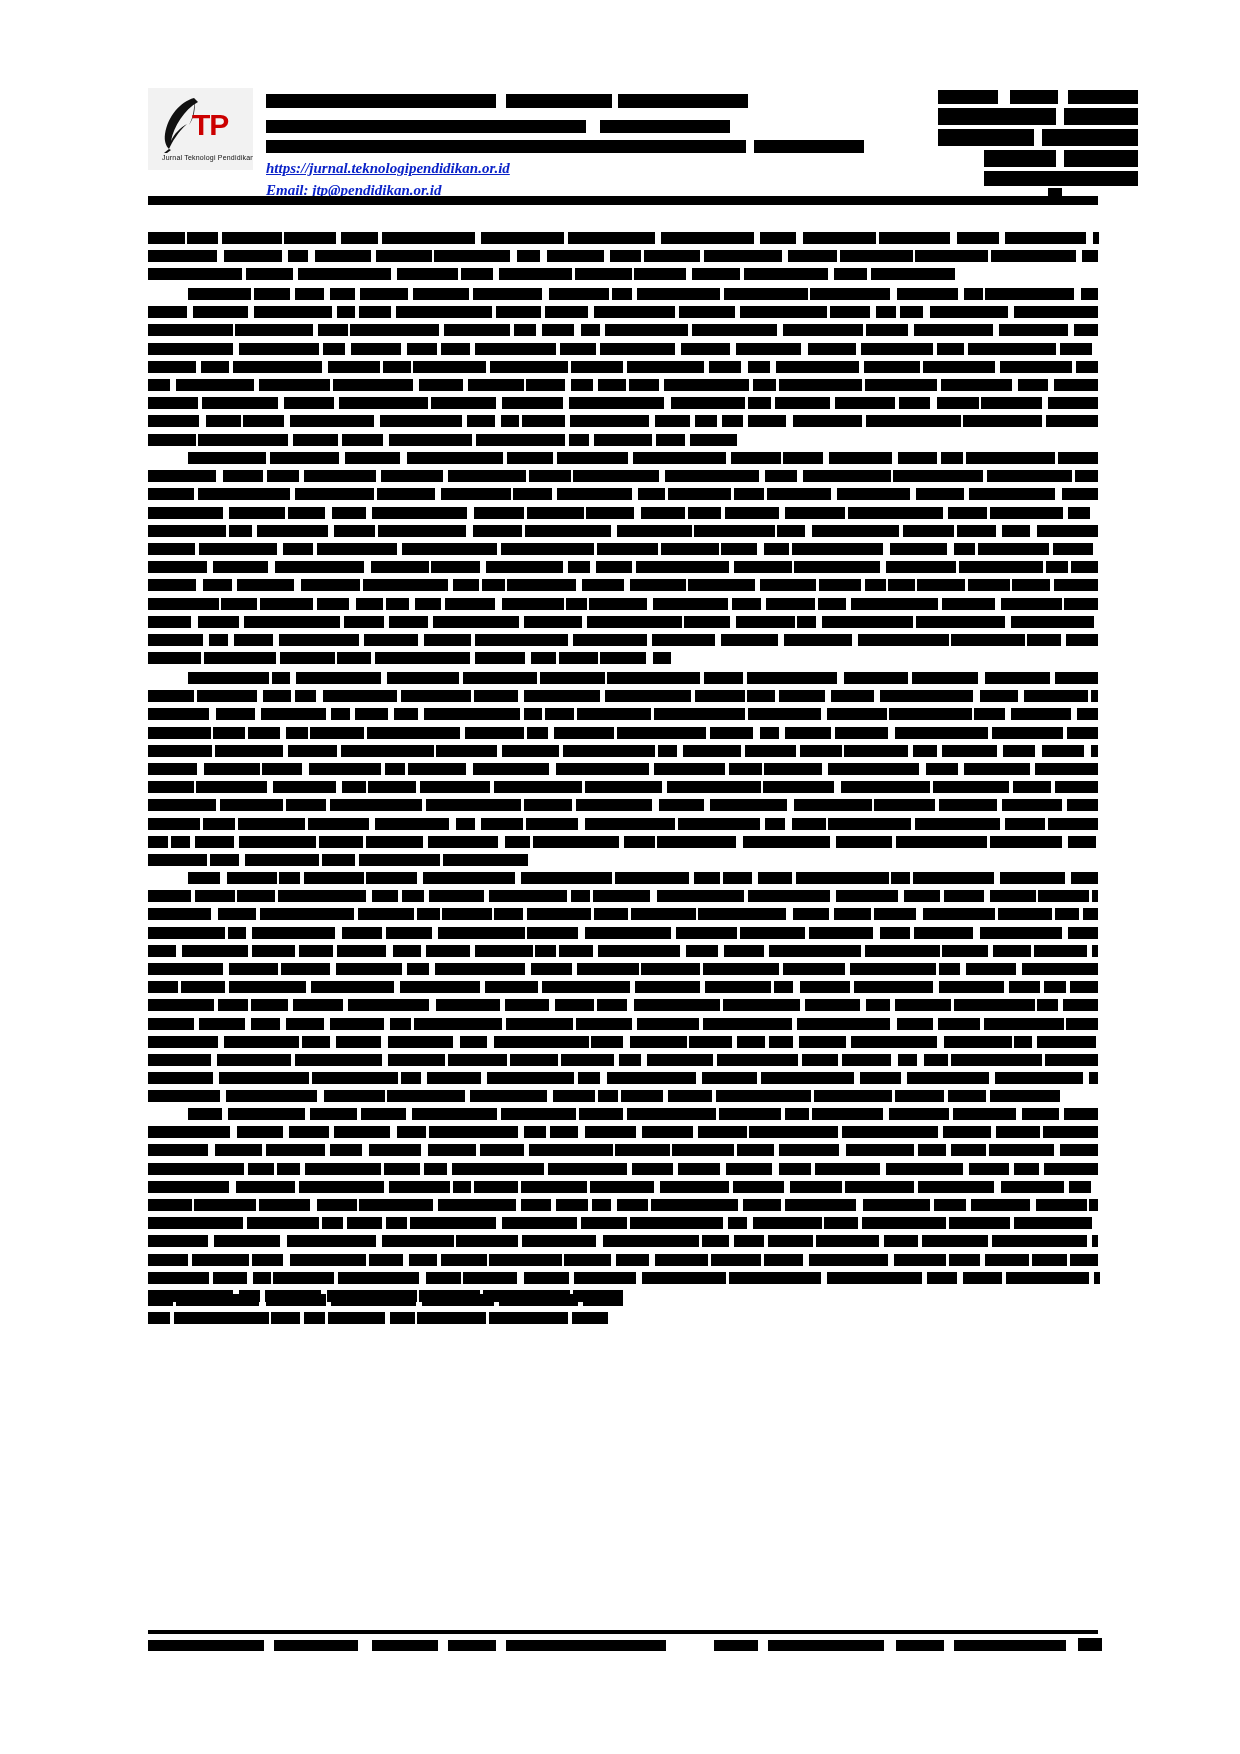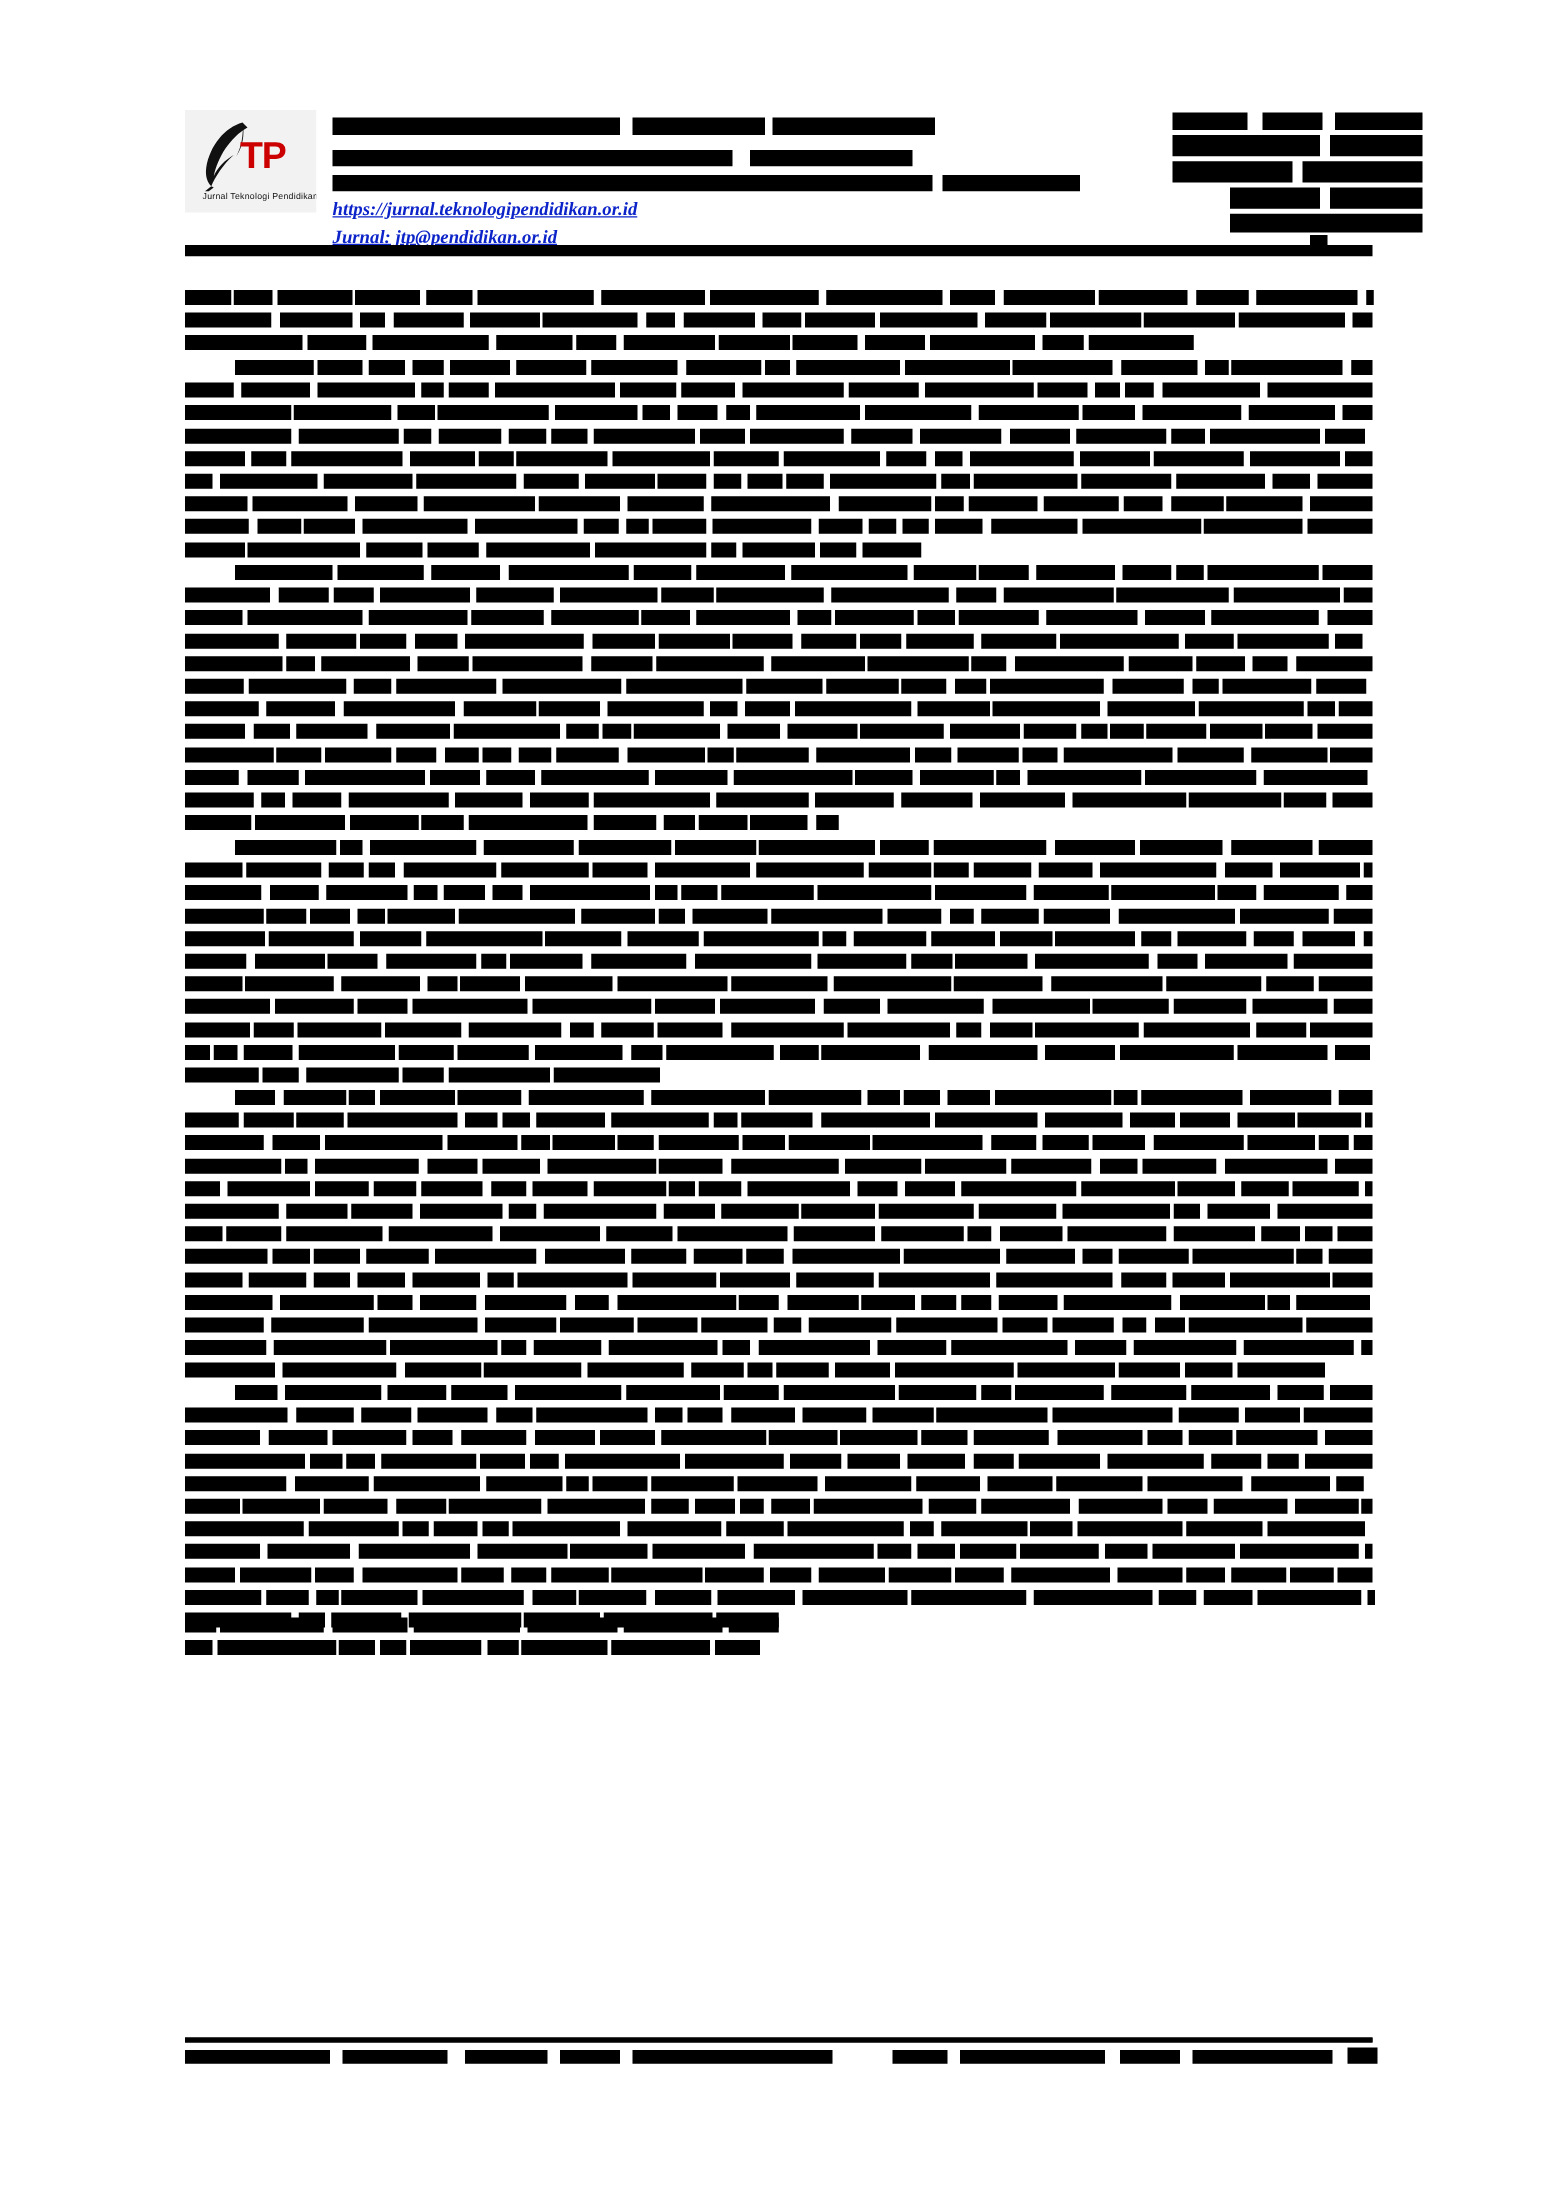--- a/index.html
+++ b/index.html
@@ -141,21 +141,21 @@
     <div class="bar" style="left:790px;top:20px;width:118px;height:17px;"></div>
     <div class="bar" style="left:916px;top:20px;width:74px;height:17px;"></div>
     <div class="bar" style="left:790px;top:41px;width:96px;height:17px;"></div>
     <div class="bar" style="left:894px;top:41px;width:96px;height:17px;"></div>
     <div class="bar" style="left:836px;top:62px;width:72px;height:17px;"></div>
     <div class="bar" style="left:916px;top:62px;width:74px;height:17px;"></div>
     <div class="bar" style="left:836px;top:83px;width:154px;height:15px;"></div>
     <div class="bar" style="left:900px;top:100px;width:14px;height:12px;"></div>
 
     <a class="jlink" href="#" style="left:118px;top:72px;">https://jurnal.teknologipendidikan.or.id</a>
-    <a class="jlink" href="#" style="left:118px;top:94px;">Jurnal: jtp@pendidikan.or.id</a>
+    <a class="jlink" href="#" style="left:118px;top:94px;">Email: jtp@pendidikan.or.id</a>
   </div>
 
   <div class="rule"></div>
 
   <div id="body-redactions">
       <div class="redact" style="left: 148px; top: 232px; width: 37.0083px; height: 12px; background: rgb(0, 0, 0);"></div>
       <div class="redact" style="left: 187.222px; top: 232px; width: 30.9008px; height: 12px; background: rgb(0, 0, 0);"></div>
       <div class="redact" style="left: 221.597px; top: 232px; width: 60.4704px; height: 12px; background: rgb(0, 0, 0);"></div>
       <div class="redact" style="left: 284.361px; top: 232px; width: 51.212px; height: 12px; background: rgb(0, 0, 0);"></div>
       <div class="redact" style="left: 341.158px; top: 232px; width: 36.6639px; height: 12px; background: rgb(0, 0, 0);"></div>

